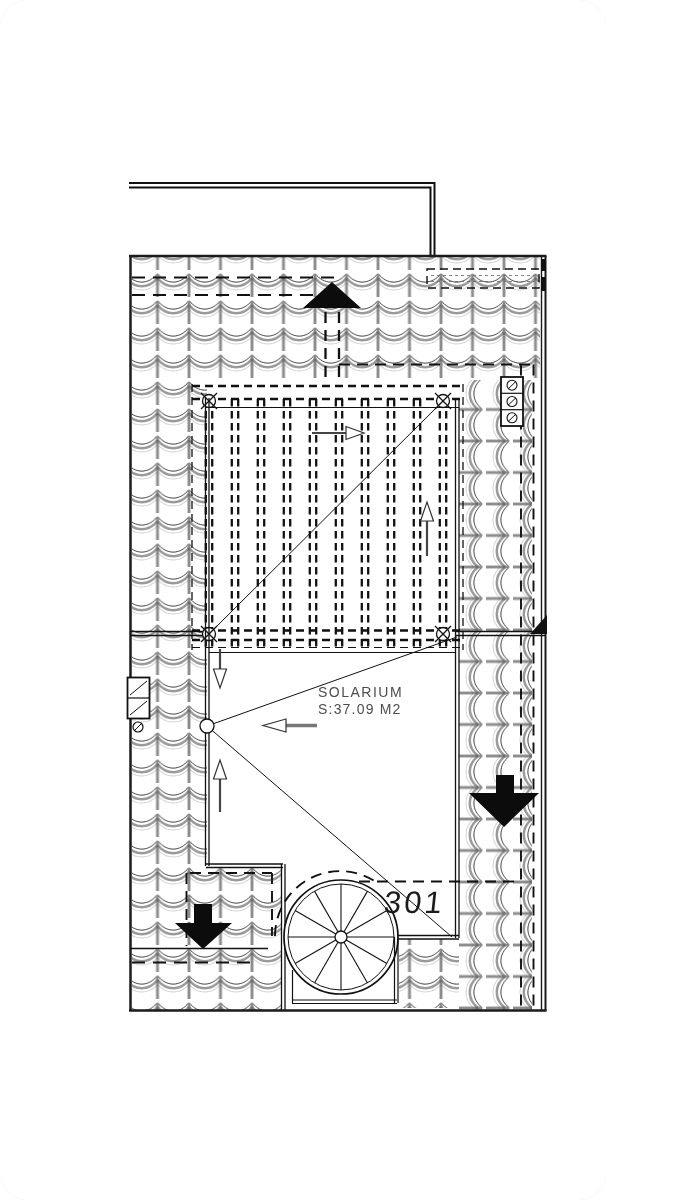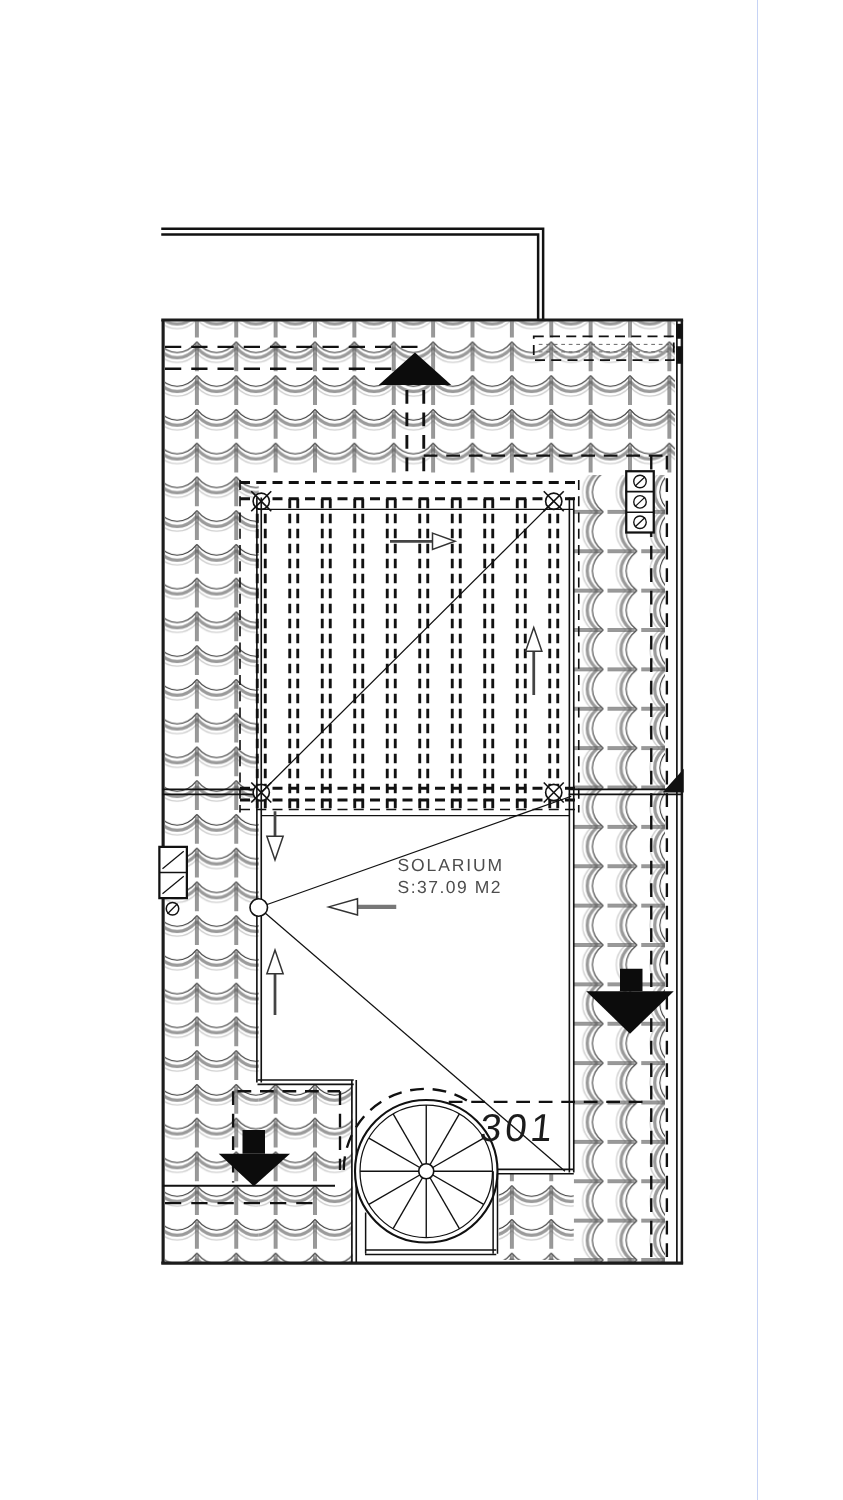--- a/index.html
+++ b/index.html
@@ -1,17 +1,17 @@
 <!DOCTYPE html>
 <html><head>
 <meta charset="utf-8">
 <style>
   html,body{margin:0;padding:0;background:#fff;}
-  .stage{position:relative;width:606px;height:1200px;background:#1d4ed8;overflow:hidden;
-         font-family:"Liberation Sans", sans-serif;}
+  .stage{position:relative;width:606px;height:1200px;background:#e5e5e5;overflow:hidden;
+         font-family:"Liberation Sans", sans-serif;border-radius:27px;}
   svg{display:block;}
   text{font-family:"Liberation Sans", sans-serif;}
   .room-name{font-size:14px;letter-spacing:1.5px;}
   .room-area{font-size:14px;letter-spacing:1.2px;}
   .unit-num{font-size:31px;letter-spacing:3px;}
 </style>
 </head>
 <body>
 
 <div class="stage">

